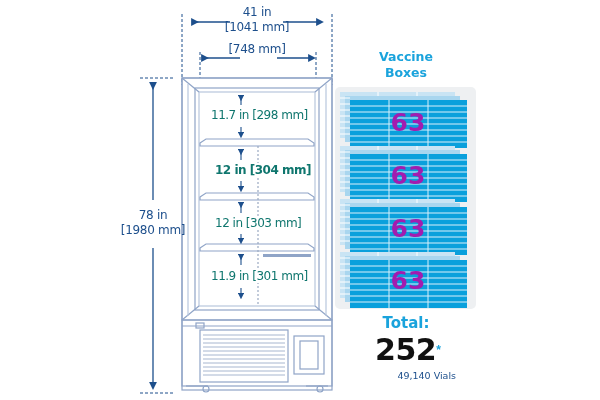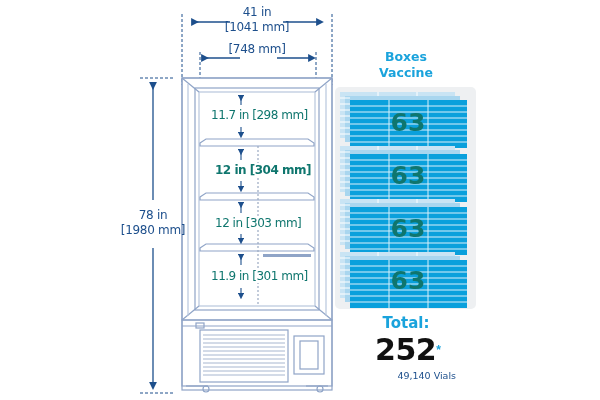--- a/index.html
+++ b/index.html
@@ -6,21 +6,21 @@
     body { width: 600px; height: 400px; position: relative; overflow: hidden; font-family: "Liberation Sans", sans-serif; }
     .abs { position: absolute; }
     .dim-text { color: #1d4f8c; font-family: "DejaVu Sans", sans-serif; font-size: 12px; text-align: center; line-height: 15px; letter-spacing: -0.3px; }
     .shelf-label { color: #0f766e; font-family: "DejaVu Sans", sans-serif; font-size: 12px; letter-spacing: -0.5px; background: #fff; padding: 0 1px; white-space: nowrap; }
     .vb-title { color: #1aa3dc; font-family: "DejaVu Sans", sans-serif; font-weight: bold; font-size: 12.5px; text-align: center; line-height: 16px; }
     .total-label { color: #1aa3dc; font-family: "DejaVu Sans", sans-serif; font-weight: bold; font-size: 15px; text-align: center; }
     .total-num { color: #111; font-family: "DejaVu Sans", sans-serif; font-weight: bold; font-size: 30px; letter-spacing: -0.5px; }
     .total-star { color: #1aa3dc; font-weight: bold; font-size: 12px; vertical-align: top; }
     .vials { color: #1d4f8c; font-family: "DejaVu Sans", sans-serif; font-size: 9.5px; text-align: center; }
     .panel { background: #eef0f2; border-radius: 5px; }
-    .box-num { color: #0f766e; font-family: "DejaVu Sans", sans-serif; font-weight: bold; font-size: 25px; text-align: center; line-height: 1; }
+    .box-num { color: #a21caf; font-family: "DejaVu Sans", sans-serif; font-weight: bold; font-size: 25px; text-align: center; line-height: 1; }
   </style>
 </head>
 <body>
 
 <svg class="abs" style="left:0;top:0" width="600" height="400" viewBox="0 0 600 400">
   <defs>
     <marker id="arr" markerWidth="6" markerHeight="6" refX="3" refY="3" orient="auto">
       <path d="M0,0 L6,3 L0,6 z" fill="#1d4f8c"></path>
     </marker>
   </defs>
@@ -119,22 +119,22 @@
   <div>78 in</div>
   <div>[1980 mm]</div>
 </div>
 
 <div class="abs shelf-label" style="left:210px;top:108px;">11.7 in [298 mm]</div>
 <div class="abs shelf-label" style="left:214px;top:163px;font-weight:bold;">12 in [304 mm]</div>
 <div class="abs shelf-label" style="left:214px;top:216px;">12 in [303 mm]</div>
 <div class="abs shelf-label" style="left:210px;top:269px;">11.9 in [301 mm]</div>
 
 <div class="abs vb-title" style="left:366px;top:49px;width:80px;">
+  <div>Vaccine</div>
   <div>Boxes</div>
-  <div>Vaccine</div>
 </div>
 
 <div class="abs panel" style="left:335px;top:87px;width:141px;height:222px;"></div>
 
 <svg class="abs" style="left:0;top:0" width="600" height="400" viewBox="0 0 600 400">
   <defs>
     <g id="stack">
 
       <rect x="0" y="0" width="115" height="46" fill="#c9e4f4"></rect>
       <rect x="5" y="4" width="115" height="46" fill="#a9d6ef"></rect>

